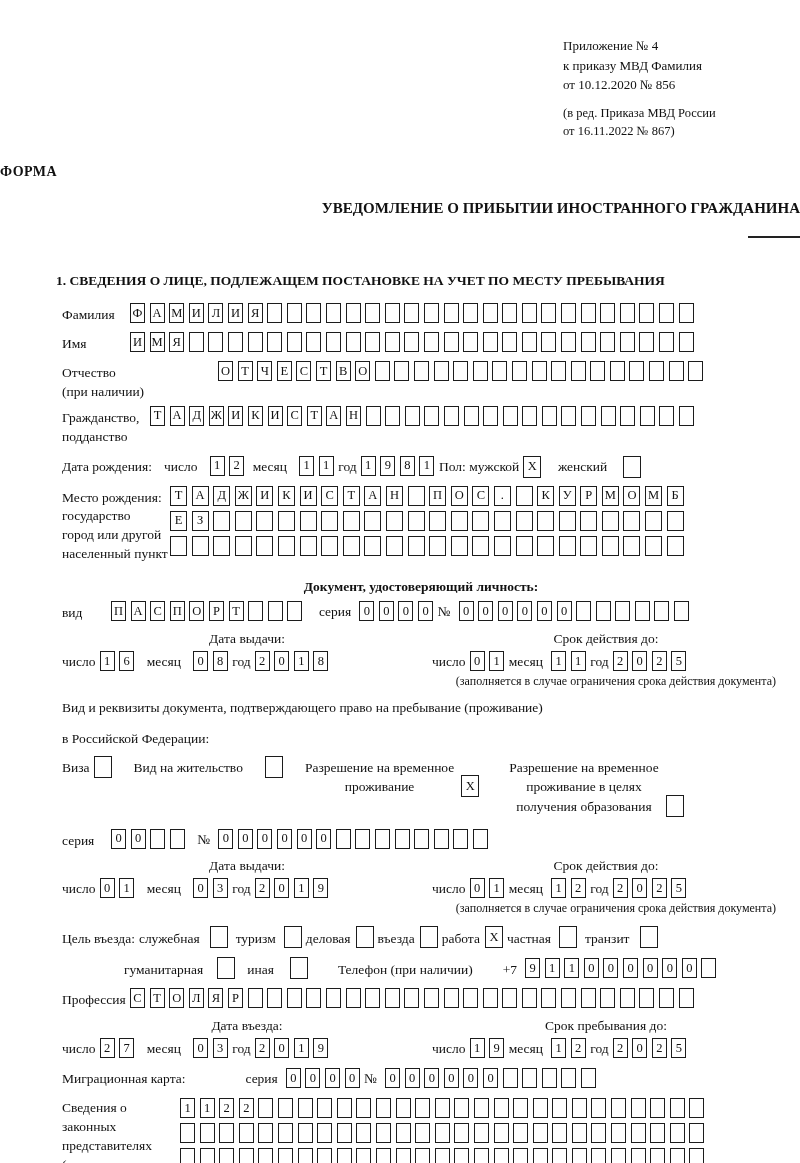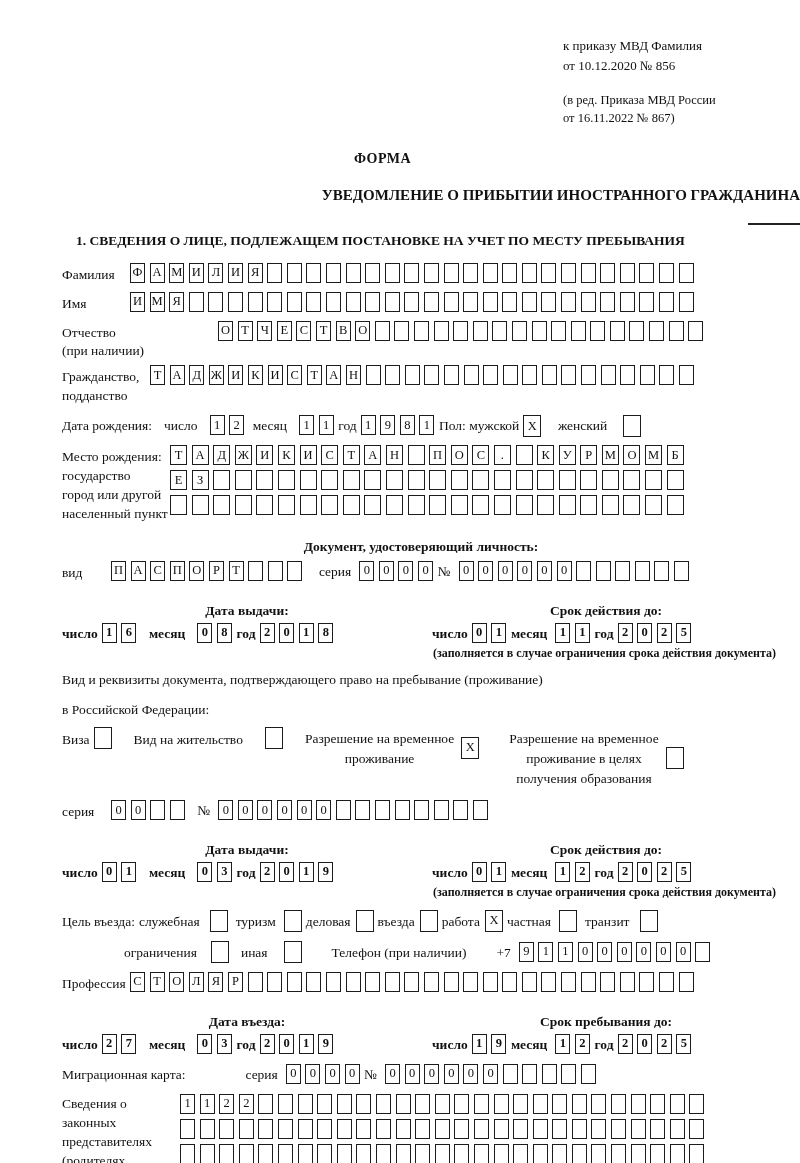--- a/index.html
+++ b/index.html
@@ -6,27 +6,27 @@
   html, body { background: #fff; }
   body {
     width: 800px; height: 1163px;
     font-family: "Liberation Serif", "DejaVu Serif", serif;
     color: #111; font-size: 13.5px; overflow: hidden;
   }
   .page { width: 800px; height: 1163px; padding-top: 36px; }
 
   
   .hdr { margin-left: 563px; line-height: 1.5; font-size: 13px; }
-  .hdr-sub { margin-left: 563px; margin-top: 16px; line-height: 1.45; font-size: 12.5px; }
-  .forma { margin-top: 24px; text-align: center; padding-right: 35px; font-weight: bold; font-size: 14px; letter-spacing: .5px; }
+  .hdr-sub { margin-left: 563px; margin-top: 9px; line-height: 1.45; font-size: 12.5px; }
+  .forma { margin-top: 24px; text-align: left; padding-right: 35px; font-weight: bold; font-size: 14px; letter-spacing: .5px; }
 
   .title { margin-top: 16px; text-align: right; font-weight: bold; font-size: 15px; line-height: 1.65; }
   .blank-line { display: inline-block; width: 52px; border-bottom: 2px solid #222; height: 12px; margin-left: 10px; }
 
-  .section-h { padding-left: 76px; font-weight: bold; font-size: 13.5px; }
+  .section-h { margin-top: 28px; padding-left: 56px; font-weight: bold; font-size: 13.5px; }
 
   .content { padding-left: 62px; padding-right: 20px; }
 
   .row { display: flex; align-items: flex-start; margin-top: 7px; }
   .rowlabel { flex: none; padding-top: 3px; line-height: 1.4; }
   .cells { display: flex; flex: none; }
   .cell, .cbox {
     flex: none; width: 15px; height: 20px; border: 1.6px solid #1c1c1c;
     margin-right: 4.6px; display: inline-flex; align-items: center; justify-content: center;
     font-size: 12.5px; font-family: "Liberation Serif", serif; background: #fff;
@@ -40,46 +40,47 @@
   .inline-lbl { padding-top: 3px; flex: none; }
   .gap4 { width: 4px; flex: none; } .gap8 { width: 8px; flex: none; }
   .gap12 { width: 12px; flex: none; } .gap16 { width: 16px; flex: none; }
   .gap22 { width: 22px; flex: none; } .gap30 { width: 30px; flex: none; }
 
   .stack { display: flex; flex-direction: column; }
   .stack .cells { margin-bottom: 5px; }
 
   .center-h { text-align: center; font-weight: bold; margin-top: 15px; font-size: 13.5px; }
 
-  .dates { display: flex; margin-top: 20px; font-weight: bold; }
+  .dates { display: flex; margin-top: 8px; }
   .dates-col-l { width: 370px; flex: none; }
   .dates-col-r { flex: 1; }
   .dates-h { text-align: center; font-size: 13.5px; margin-bottom: 4px; }
   .dateline { display: flex; align-items: flex-start; }
   .note { font-size: 12px; text-align: right; margin-top: 3px; padding-right: 4px; }
 
   .plain { margin-top: 9px; line-height: 1.55; }
 
   .opts { display: flex; align-items: flex-start; margin-top: 6px; }
-  .opt { display: flex; align-items: center; }
+  .opt { display: flex; align-items: flex-end; }
   .opt-text { text-align: center; line-height: 1.45; padding-top: 2px; }
   .opt .cbox { margin-left: 7px; margin-right: 0; }
 
   .purpose { display: flex; align-items: center; margin-top: 10px; flex-wrap: nowrap; }
   .purpose .inline-lbl { padding-top: 3px; }
   .purpose .cbox { margin-left: 5px; margin-right: 0; }
 
   .bottom-note { font-size: 12.5px; margin-top: 6px; padding-left: 120px; }
 </style>
 </head>
 <body>
 
 <div class="page">
 
   <div class="hdr">
+    <div>Приложение № 4</div>
     <div>к приказу МВД Фамилия</div>
     <div>от 10.12.2020 № 856</div>
   </div>
   <div class="hdr-sub">
     <div>(в ред. Приказа МВД России</div>
     <div>от 16.11.2022 № 867)</div>
   </div>
   <div class="forma">ФОРМА</div>
 
   <div class="title">
@@ -587,21 +588,21 @@
       <span class="cbox">X</span>
       <span class="gap4"></span>
       <span class="inline-lbl">частная</span>
       <span class="cbox" style="margin-left:8px;"></span>
       <span class="gap8"></span>
       <span class="inline-lbl">транзит</span>
       <span class="cbox" style="margin-left:10px;"></span>
     </div>
 
     <div class="purpose" style="padding-left:62px; margin-top:9px;">
-      <span class="inline-lbl">ограничения</span>
+      <span class="inline-lbl">гуманитарная</span>
       <span class="cbox" style="margin-left:14px;"></span>
       <span class="gap12"></span>
       <span class="inline-lbl">иная</span>
       <span class="cbox" style="margin-left:16px;"></span>
       <span class="gap30"></span>
       <span class="inline-lbl">Телефон (при наличии)</span>
       <span class="gap30"></span>
       <span class="inline-lbl">+7</span>
       <span class="gap8"></span>
       <span class="cells">

